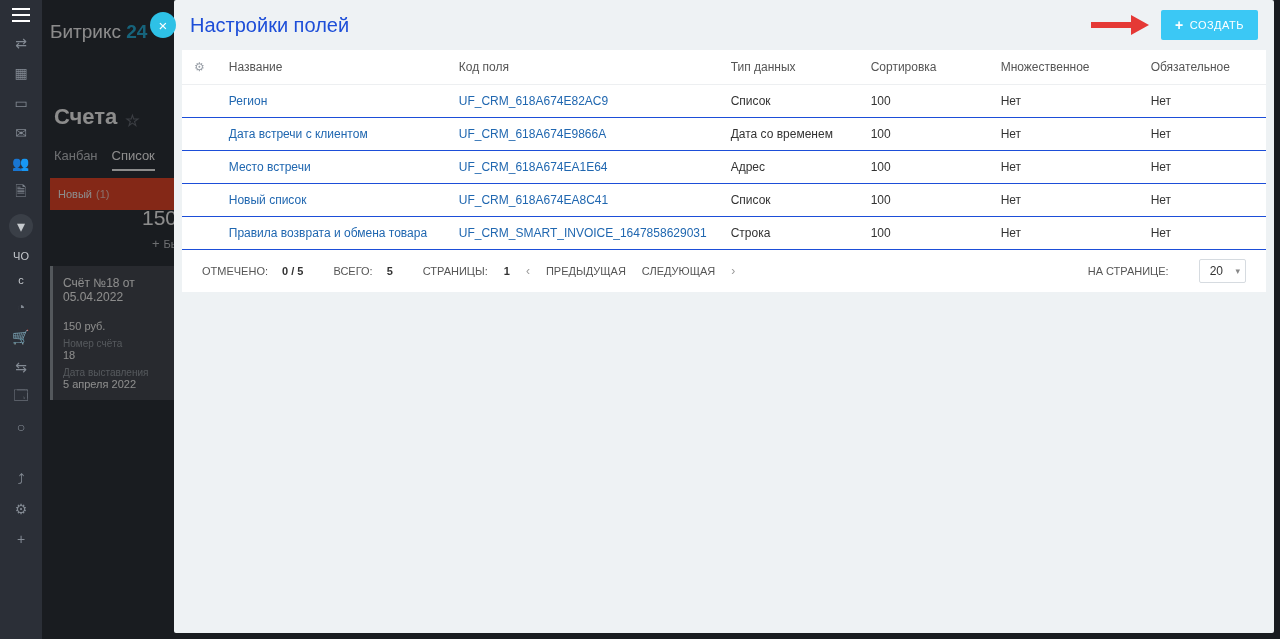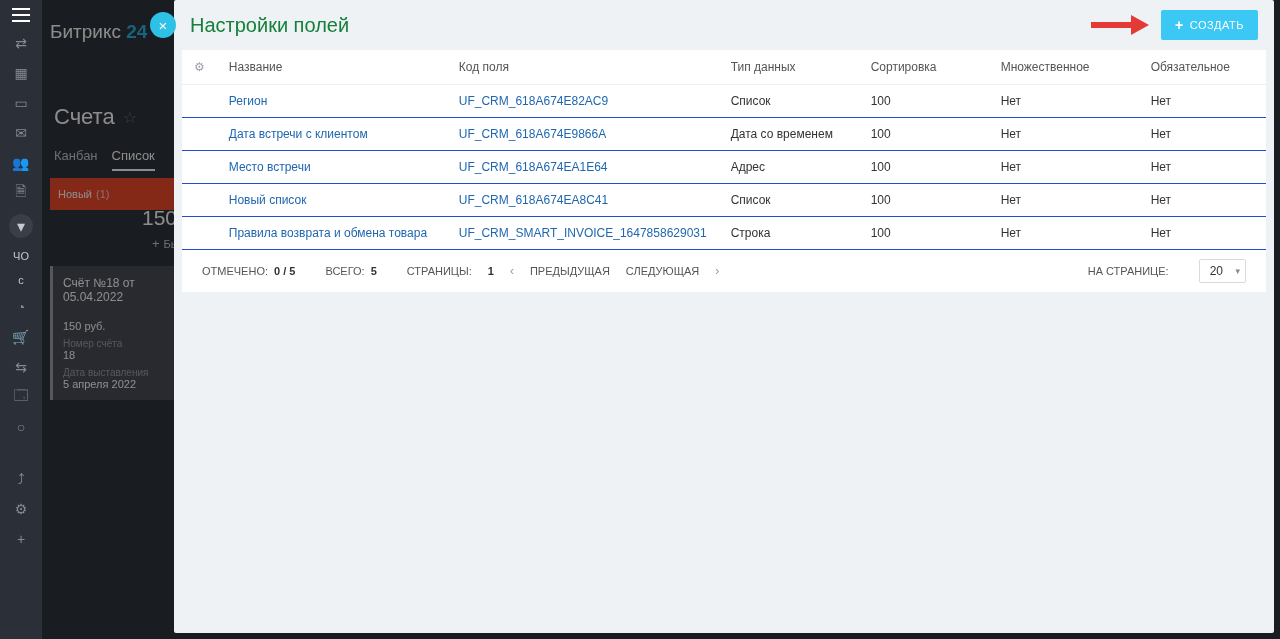--- a/index.html
+++ b/index.html
@@ -13,21 +13,21 @@
 .leftbar .ham span:nth-child(1){top:0;} .leftbar .ham span:nth-child(2){top:6px;} .leftbar .ham span:nth-child(3){top:12px;}
 .leftbar .ico { width:18px;height:18px; display:flex;align-items:center;justify-content:center;color:#838a93;font-size:14px;}
 .leftbar .funnel{width:24px;height:24px;border-radius:50%;background:#3a3f47;display:flex;align-items:center;justify-content:center;color:#c6cace;}
 .leftbar .txt{color:#c6cace;font-size:11px;}
 
 
 .appbg{position:absolute;left:42px;top:0;right:0;bottom:0;background:#2f333b;}
 .brand{position:absolute;left:8px;top:8px;height:48px;display:flex;align-items:center;color:#fff;font-size:19px;font-weight:400;}
 .brand .num{color:#28b5e0;font-weight:600;}
 .tabsrow{position:absolute;left:8px;top:48px;height:40px;display:flex;align-items:center;gap:22px;color:#c6cace;font-size:13px;}
-.page-title{position:absolute;left:12px;top:104px;color:#fff;font-size:22px;font-weight:400;display:flex;align-items:center;gap:8px;}
+.page-title{position:absolute;left:12px;top:104px;color:#fff;font-size:22px;font-weight:700;display:flex;align-items:flex-end;gap:8px;}
 .page-title .star{color:#6b717a;font-size:16px;}
 .viewtabs{position:absolute;left:12px;top:148px;display:flex;gap:14px;font-size:13px;color:#c6cace;text-align:center;}
 .viewtabs .sel{color:#fff;border-bottom:2px solid #fff;padding-bottom:6px;}
 
 .stage-hdr{position:absolute;left:8px;top:178px;width:158px;height:32px;background:#f14a2a;color:#fff;font-size:11px;display:flex;align-items:center;padding:0 8px;}
 .stage-hdr .cnt{opacity:.7;margin-left:4px;}
 .stage-val{position:absolute;left:100px;top:206px;color:#fff;font-size:21px;font-weight:300;}
 .fast{position:absolute;left:110px;top:236px;color:#c6cace;font-size:11px;display:flex;align-items:center;gap:4px;}
 .fast .plus{font-size:13px;}
 
@@ -38,42 +38,42 @@
 
 
 .dim{position:absolute;left:0;top:0;right:0;bottom:0;background:rgba(0,0,0,.45);}
 
 
 .close-btn{position:absolute;left:150px;top:12px;width:26px;height:26px;border-radius:50%;background:#2ec1e6;color:#fff;display:flex;align-items:center;justify-content:center;font-size:15px;cursor:pointer;z-index:11;}
 
 
 .panel{position:absolute;left:174px;top:0;right:6px;bottom:6px;background:#eef2f4;z-index:10;border-radius:2px;}
 .panel-hdr{height:50px;display:flex;align-items:center;padding:0 16px;}
-.panel-hdr h1{font-size:20px;font-weight:400;color:#15803d;flex:1;}
+.panel-hdr h1{font-size:20px;font-weight:400;color:#1d4ed8;flex:1;}
 .arrow-guide{position:relative;width:64px;height:20px;margin-right:6px;}
 .arrow-guide .shaft{position:absolute;left:0;top:7px;width:44px;height:6px;background:#e53935;}
 .arrow-guide .head{position:absolute;left:40px;top:0;width:0;height:0;border-left:18px solid #e53935;border-top:10px solid transparent;border-bottom:10px solid transparent;}
 .create-btn{background:#3bc8f5;color:#fff;border:none;height:30px;padding:0 14px;font-size:11px;letter-spacing:.5px;border-radius:2px;display:flex;align-items:center;gap:6px;cursor:pointer;text-transform:uppercase;}
 .create-btn .pl{font-size:14px;font-weight:bold;}
 
 .table-wrap{margin:0 8px;background:#fff;}
 .table{width:100%;border-collapse:collapse;font-size:12px;color:#333;}
 .table th{font-weight:400;color:#555;text-align:left;padding:10px 12px;border-bottom:1px solid #edeff1;}
 .table th:first-child{width:24px;}
 .table td{padding:9px 12px;border-bottom:1px solid #1d4ed8;}
 .table td a{color:#2067b0;text-decoration:none;}
 .table th.col-name{width:230px;}
 .table th.col-code{width:260px;}
 .table th.col-type{width:140px;}
 .table th.col-sort{width:130px;}
 .table th.col-multi{width:150px;}
 .gear{color:#9aa0a8;font-size:12px;}
 
 .pager{height:42px;display:flex;align-items:center;padding:0 20px;font-size:11px;color:#555;text-transform:uppercase;gap:30px;}
-.pager .grp{display:flex;align-items:center;gap:6px;}
+.pager .grp{display:flex;align-items:center;gap:14px;}
 .pager b{color:#333;font-weight:600;}
 .pager .spacer{flex:1;}
 .pager .nav{display:flex;align-items:center;gap:16px;}
 .pager .chev{color:#999;font-size:12px;}
 .pp-select{border:1px solid #d6dbe0;border-radius:2px;padding:4px 22px 4px 10px;font-size:12px;color:#333;background:#fff;position:relative;}
 .pp-wrap{position:relative;display:inline-block;}
 .pp-wrap .caret{position:absolute;right:6px;top:50%;transform:translateY(-50%);color:#888;font-size:9px;pointer-events:none;}
 </style>
 </head>
 <body>

